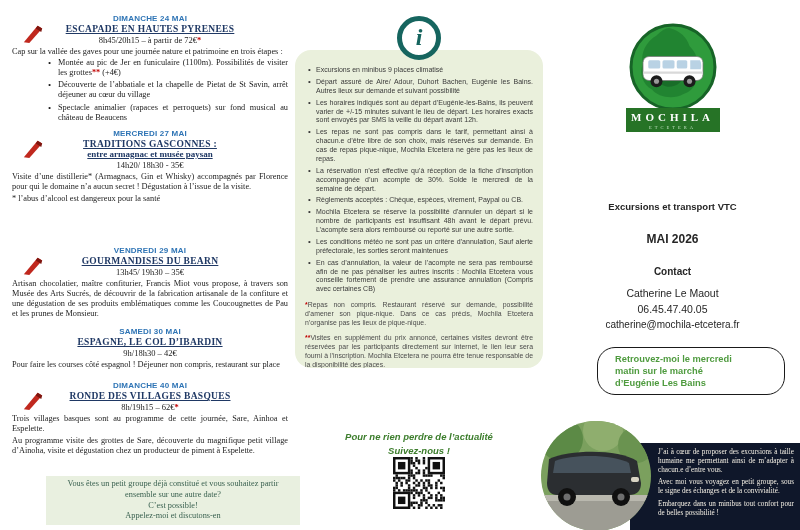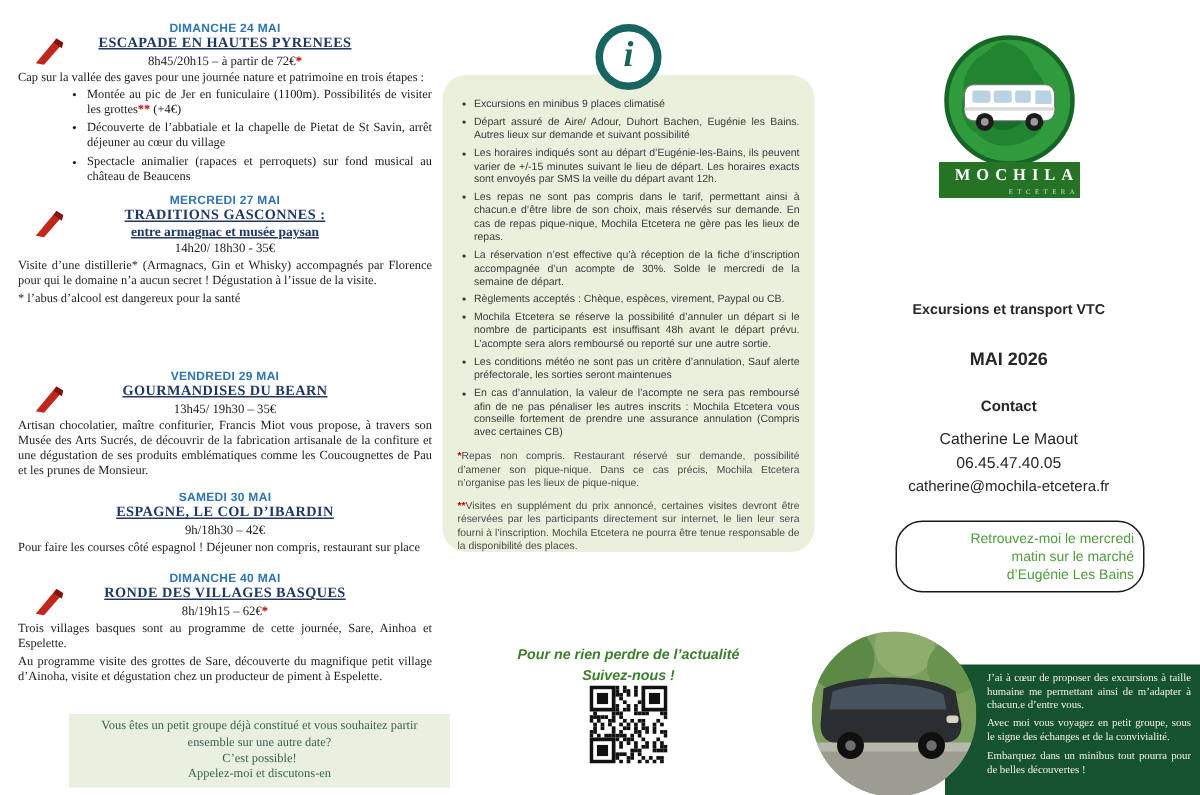--- a/index.html
+++ b/index.html
@@ -48,43 +48,43 @@
           color:#3c7d2c;font-weight:bold;font-size:9.5px;line-height:1.45;font-style:italic;}
   .qr{position:absolute;left:50%;top:457px;transform:translateX(-50%);
       width:52px;height:52px;background:#fff;}
   .qr svg{width:100%;height:100%;display:block;}
   
   .col-right{position:absolute;left:545px;top:0;width:255px;height:530px;
              font-family:"Liberation Sans",sans-serif;}
   .logo-circle{position:absolute;left:50%;top:22px;transform:translateX(-50%);
                width:90px;height:90px;}
   .logo-label{position:absolute;left:50%;top:108px;transform:translateX(-50%);
-              width:94px;height:24px;background:#267326;color:#fff;text-align:right;
+              width:94px;height:24px;background:#267326;color:#fff;text-align:center;
               font-family:"Liberation Serif",serif;}
   .logo-label .nm{font-size:11px;font-weight:bold;letter-spacing:4px;line-height:15px;display:block;padding-top:2px;}
   .logo-label .sb{font-size:4.5px;letter-spacing:3px;color:#bfe0bf;display:block;line-height:5px;}
   .agency{position:absolute;top:184px;width:100%;text-align:center;font-weight:bold;
           font-size:12.5px;color:#262626;}
   .tagline{position:absolute;top:201px;width:100%;text-align:center;font-weight:bold;
            font-size:9.5px;color:#262626;}
   .month{position:absolute;top:232px;width:100%;text-align:center;font-weight:bold;
          font-size:12px;color:#262626;}
   .contact-h{position:absolute;top:266px;width:100%;text-align:center;font-weight:bold;
              font-size:10px;color:#262626;}
   .c-name{position:absolute;top:287px;width:100%;text-align:center;font-size:10.5px;color:#262626;}
   .c-phone{position:absolute;top:303px;width:100%;text-align:center;font-size:10.5px;color:#262626;}
   .c-mail{position:absolute;top:319px;width:100%;text-align:center;font-size:10px;color:#262626;}
   .market-box{position:absolute;left:52px;top:347px;width:152px;border:1.4px solid #1a1a1a;
-              border-radius:18px;padding:5px 6px;text-align:right;color:#4f9b3f;
-              font-weight:normal;font-size:9.3px;line-height:1.3;}
+              border-radius:18px;padding:5px 17px;text-align:left;color:#4f9b3f;
+              font-weight:bold;font-size:9.3px;line-height:1.3;}
   .photo-circle{position:absolute;left:-4px;top:421px;width:110px;height:110px;border-radius:50%;
                 overflow:hidden;z-index:2;}
   .photo-circle svg{width:100%;height:100%;display:block;}
   .pitch-panel{position:absolute;left:85px;top:443px;width:170px;height:87px;
-               background:#14532d;box-sizing:border-box;padding:5px 6px 4px 28px;z-index:1;}
+               background:#0f172a;box-sizing:border-box;padding:5px 6px 4px 28px;z-index:1;}
   .pitch-panel p{margin:0 0 4px 0;font-family:"Liberation Serif",serif;font-size:7.2px;
                  line-height:1.22;text-align:justify;color:#f4efe4;}
 </style>
 </head>
 <body>
 
 <div class="page">
 
   <div class="col-left">
 
@@ -390,17 +390,17 @@
           <circle cx="80" cy="76" r="9" fill="#101010"></circle>
             <circle cx="80" cy="76" r="3.5" fill="#6e6e6e"></circle>
           <rect x="90" y="56" width="8" height="5" rx="2" fill="#d8d4c4"></rect>
         </g>
       </svg>
     </div>
 
     <div class="pitch-panel">
       <p>J’ai à cœur de proposer des excursions à taille humaine me permettant ainsi de m’adapter à chacun.e d’entre vous.</p>
       <p>Avec moi vous voyagez en petit groupe, sous le signe des échanges et de la convivialité.</p>
-      <p>Embarquez dans un minibus tout pourra pour de belles découvertes !</p>
+      <p>Embarquez dans un minibus tout confort pour de belles possibilité !</p>
     </div>
   </div>
 
 </div>
 
 </body></html>

